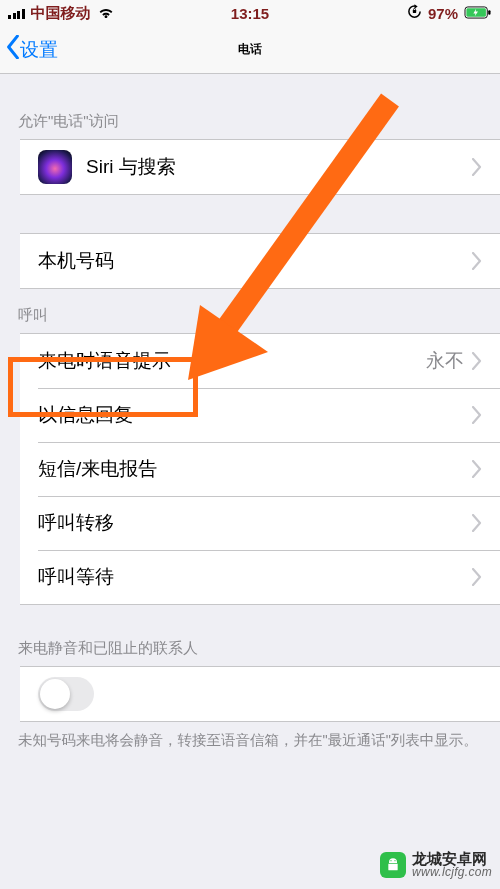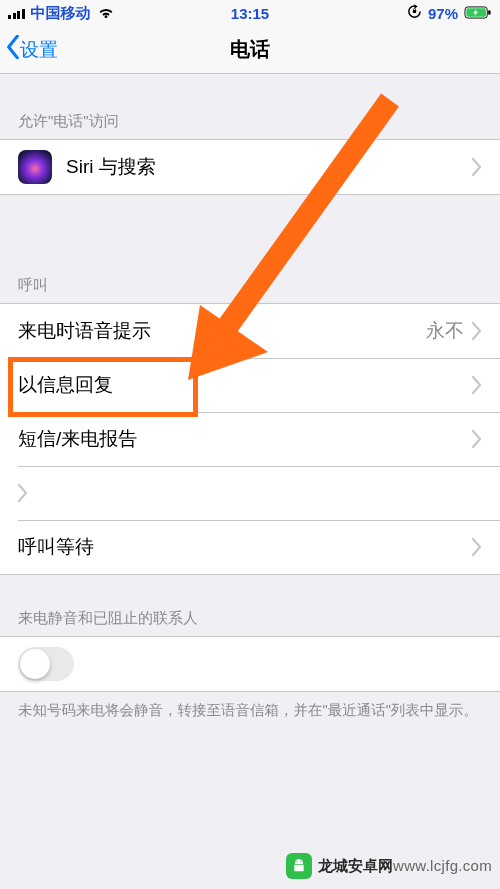--- a/index.html
+++ b/index.html
@@ -1,34 +1,34 @@
 <!DOCTYPE html>
 <html><head>
 <meta charset="utf-8">
 <style>
   * { margin: 0; padding: 0; box-sizing: border-box; -webkit-font-smoothing: antialiased; }
   html, body { width: 500px; height: 889px; overflow: hidden; font-family: -apple-system, "Helvetica Neue", Arial, sans-serif; }
   body { background: #efeff4; color: #000; position: relative; }
 
   
-  .status-bar { height: 26px; background: #f8f8f8; display: flex; align-items: center; justify-content: space-between; padding: 11px 8px; font-size: 15px; font-weight: 600; color: #1d4ed8; }
+  .status-bar { height: 26px; background: #f8f8f8; display: flex; align-items: center; justify-content: space-between; padding: 11px 8px; font-size: 15px; font-weight: 600; color: #7f1d1d; }
   .status-left, .status-right { display: flex; align-items: center; gap: 6px; }
   .status-center { position:absolute; left:50%; transform:translateX(-50%); font-weight:600; }
 
   
   .nav-bar { height: 48px; background: #f8f8f8; border-bottom: 1px solid #c6c6c8; display: flex; align-items: center; position: relative; }
-  .nav-title { position: absolute; left: 50%; transform: translateX(-50%); font-size: 20px; font-weight: 600; }
+  .nav-title { position: absolute; left: 50%; transform: translateX(-50%); font-size: 12px; font-weight: 600; }
   .nav-back { display: flex; align-items: center; color: #007aff; font-size: 19px; padding-left: 6px; text-align: right; }
   .nav-back svg { width: 14px; height: 24px; }
 
   
   .section { }
   .section-header { font-size: 15px; color: #8a8a8e; padding: 24px 18px 8px; }
   .section-header.tight { padding-top: 38px; }
-  .group { background: #fff; border-top: 1px solid #c6c6c8; border-bottom: 1px solid #c6c6c8; }
+  .group { background: #fff; border-top: 1px solid #c6c6c8; border-bottom: 1px solid #c6c6c8; margin-left: 20px; }
   .cell { min-height: 54px; display: flex; align-items: center; padding: 0 18px; position: relative; font-size: 19px; }
   .cell + .cell::before { content: ""; position: absolute; top: 0; left: 18px; right: 0; height: 1px; background: #c6c6c8; }
   .cell .label { flex: 1; }
   .cell .value { color: #8a8a8e; font-size: 19px; margin-right: 8px; }
   .cell-icon { width: 34px; height: 34px; border-radius: 8px; margin-right: 14px; background: radial-gradient(circle at 50% 55%, #f36bb0 0%, #7e2edb 35%, #1e1950 75%, #000 100%); }
   .chevron { color: #c7c7cc; }
   .chevron svg { width: 10px; height: 18px; display:block; }
   .footer-note { font-size: 14.5px; color: #8a8a8e; padding: 8px 18px 14px; line-height: 1.45; }
 
   
@@ -41,23 +41,23 @@
   .sig i:nth-child(1){height:4px}.sig i:nth-child(2){height:6px}.sig i:nth-child(3){height:8px}.sig i:nth-child(4){height:10px}
 
   
   .anno-arrow { position: absolute; pointer-events: none; }
   .highlight-box { position: absolute; border: 5px solid #ff6a13; pointer-events: none; }
 
   
   .wm { position:absolute; right:8px; bottom:10px; display:flex; align-items:center; gap:6px; font-size:15px; color:#3a3a3a; }
   .wm .logo { width:26px; height:26px; border-radius:6px; background:#2fbf4a; display:flex; align-items:center; justify-content:center; }
   .wm .logo svg { width:16px; height:16px; }
-  .wm .t { display:flex; flex-direction:row; line-height:1.05; }
+  .wm .t { display:flex; flex-direction:column; line-height:1.05; }
   .wm .t .l1 { font-size:15px; font-weight:600; color:#2a2a2a;}
-  .wm .t .l2 { font-size:15px; color:#666; letter-spacing:.3px;}
+  .wm .t .l2 { font-size:12px; color:#666; letter-spacing:.3px;font-style:italic;}
 </style>
 </head>
 <body>
 
 <div class="status-bar">
   <div class="status-left">
     <span class="sig">
         <i></i>
         <i></i>
         <i></i>
@@ -113,24 +113,34 @@
           <svg viewBox="0 0 10 18">
             <path d="M1 1l7 8-7 8" stroke="#c7c7cc" stroke-width="2.2" fill="none" stroke-linecap="round" stroke-linejoin="round"></path>
           </svg>
         </span>
     </div>
   </div>
 </div>
 
 <div class="section">
   <div style="height:38px"></div>
-</div>
-
-<div class="section">
-  <div class="section-header" style="padding-top:43px">呼叫</div>
+  <div class="group">
+    <div class="cell">
+      <div class="label">本机号码</div>
+      <span class="chevron">
+          <svg viewBox="0 0 10 18">
+            <path d="M1 1l7 8-7 8" stroke="#c7c7cc" stroke-width="2.2" fill="none" stroke-linecap="round" stroke-linejoin="round"></path>
+          </svg>
+        </span>
+    </div>
+  </div>
+</div>
+
+<div class="section">
+  <div class="section-header" style="padding-top:17px">呼叫</div>
   <div class="group">
     <div class="cell">
       <div class="label">来电时语音提示</div>
       <div class="value">永不</div>
       <span class="chevron">
           <svg viewBox="0 0 10 18">
             <path d="M1 1l7 8-7 8" stroke="#c7c7cc" stroke-width="2.2" fill="none" stroke-linecap="round" stroke-linejoin="round"></path>
           </svg>
         </span>
     </div>
@@ -144,20 +154,21 @@
     </div>
     <div class="cell">
       <div class="label">短信/来电报告</div>
       <span class="chevron">
           <svg viewBox="0 0 10 18">
             <path d="M1 1l7 8-7 8" stroke="#c7c7cc" stroke-width="2.2" fill="none" stroke-linecap="round" stroke-linejoin="round"></path>
           </svg>
         </span>
     </div>
     <div class="cell">
+      <div class="label">呼叫转移</div>
       <span class="chevron">
           <svg viewBox="0 0 10 18">
             <path d="M1 1l7 8-7 8" stroke="#c7c7cc" stroke-width="2.2" fill="none" stroke-linecap="round" stroke-linejoin="round"></path>
           </svg>
         </span>
     </div>
     <div class="cell">
       <div class="label">呼叫等待</div>
       <span class="chevron">
           <svg viewBox="0 0 10 18">

